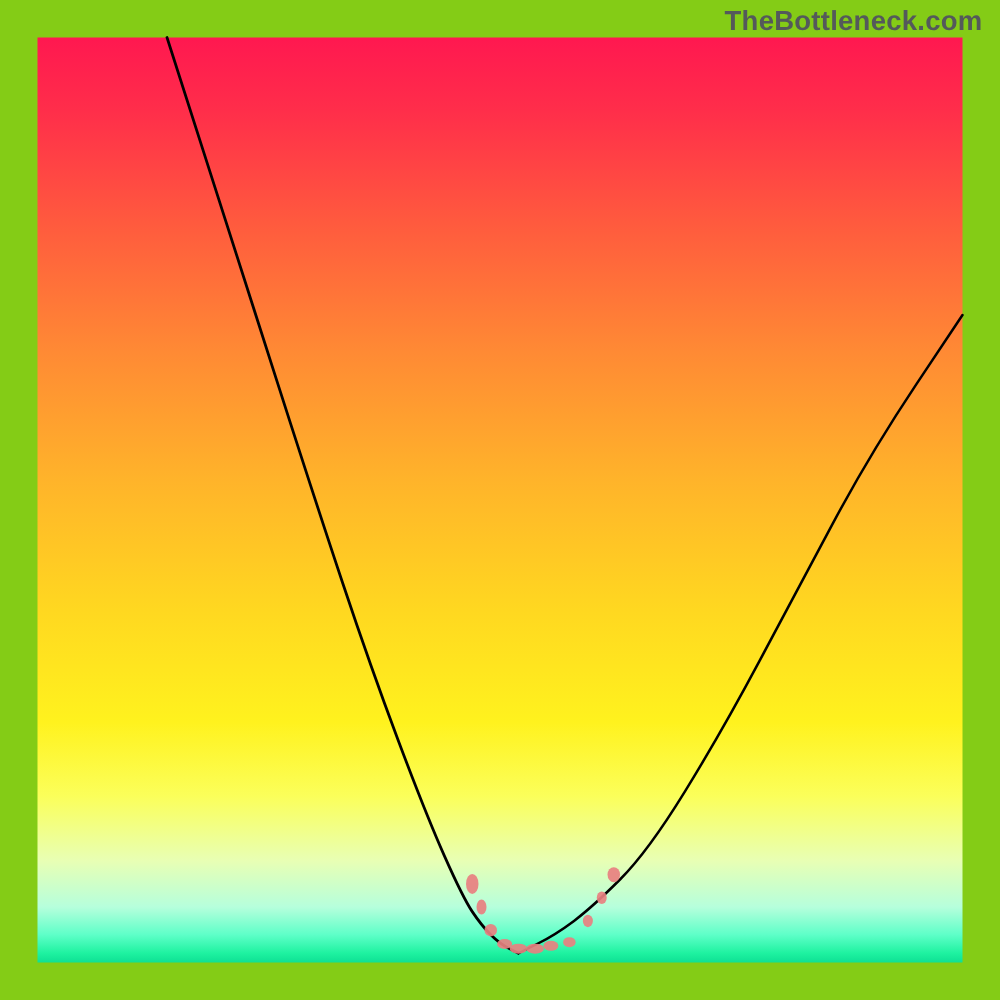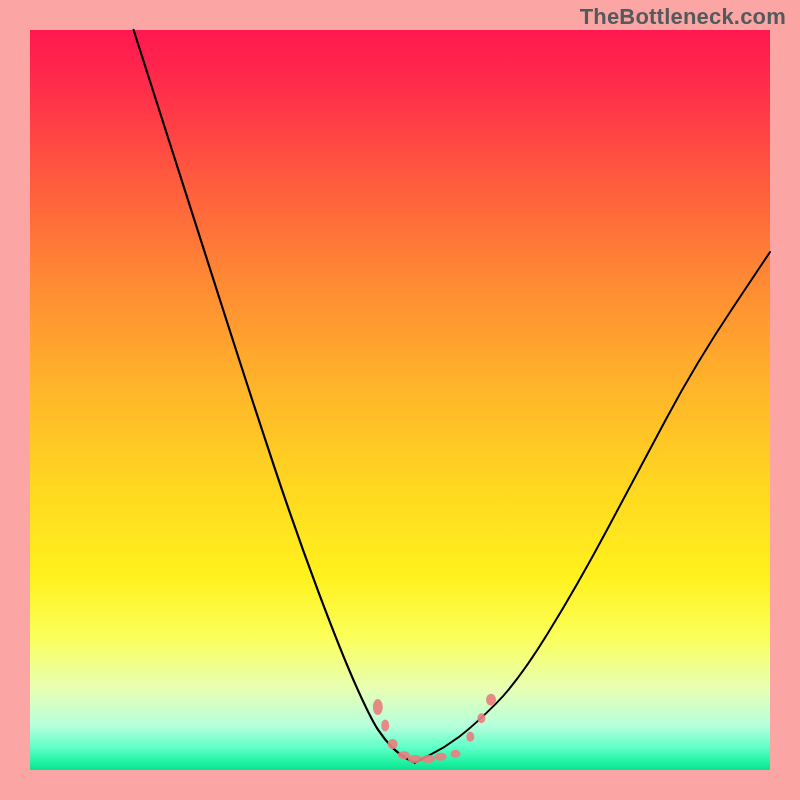--- a/index.html
+++ b/index.html
@@ -7,21 +7,21 @@
     padding: 0;
     width: 800px;
     height: 800px;
     background: #000;
     overflow: hidden;
   }
   .outer {
     position: relative;
     width: 800px;
     height: 800px;
-    background: #fca5a5;
+    background: #84cc16;
   }
   .plot-area {
     position: absolute;
     left: 30px;
     top: 30px;
     width: 740px;
     height: 740px;
     background: linear-gradient(to bottom,
       #ff1850 0%,
       #ff2e4a 8%,

